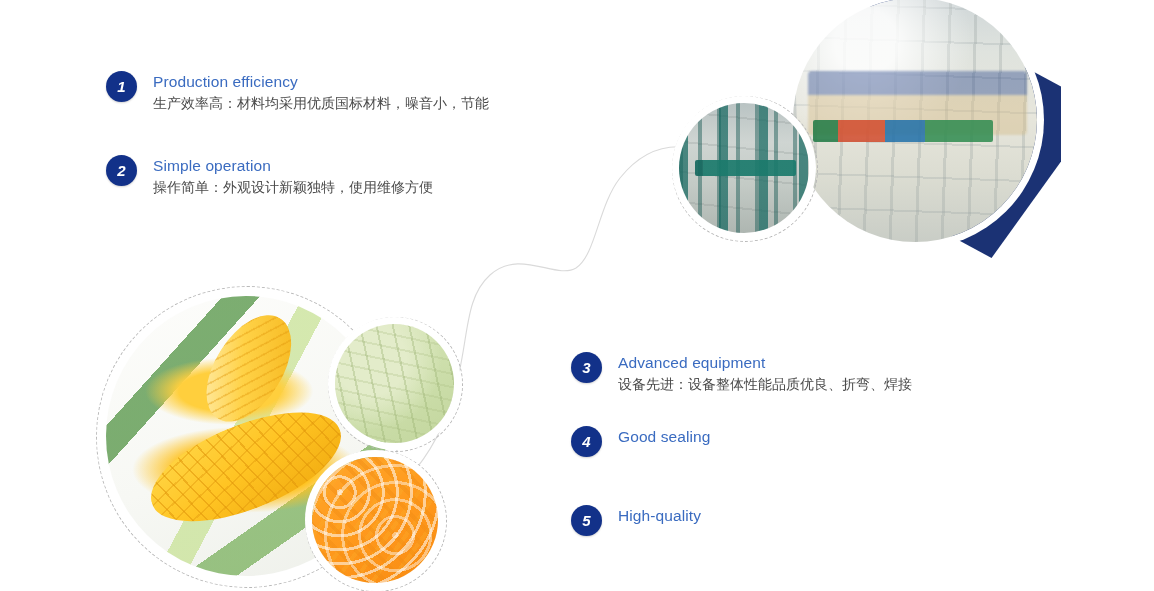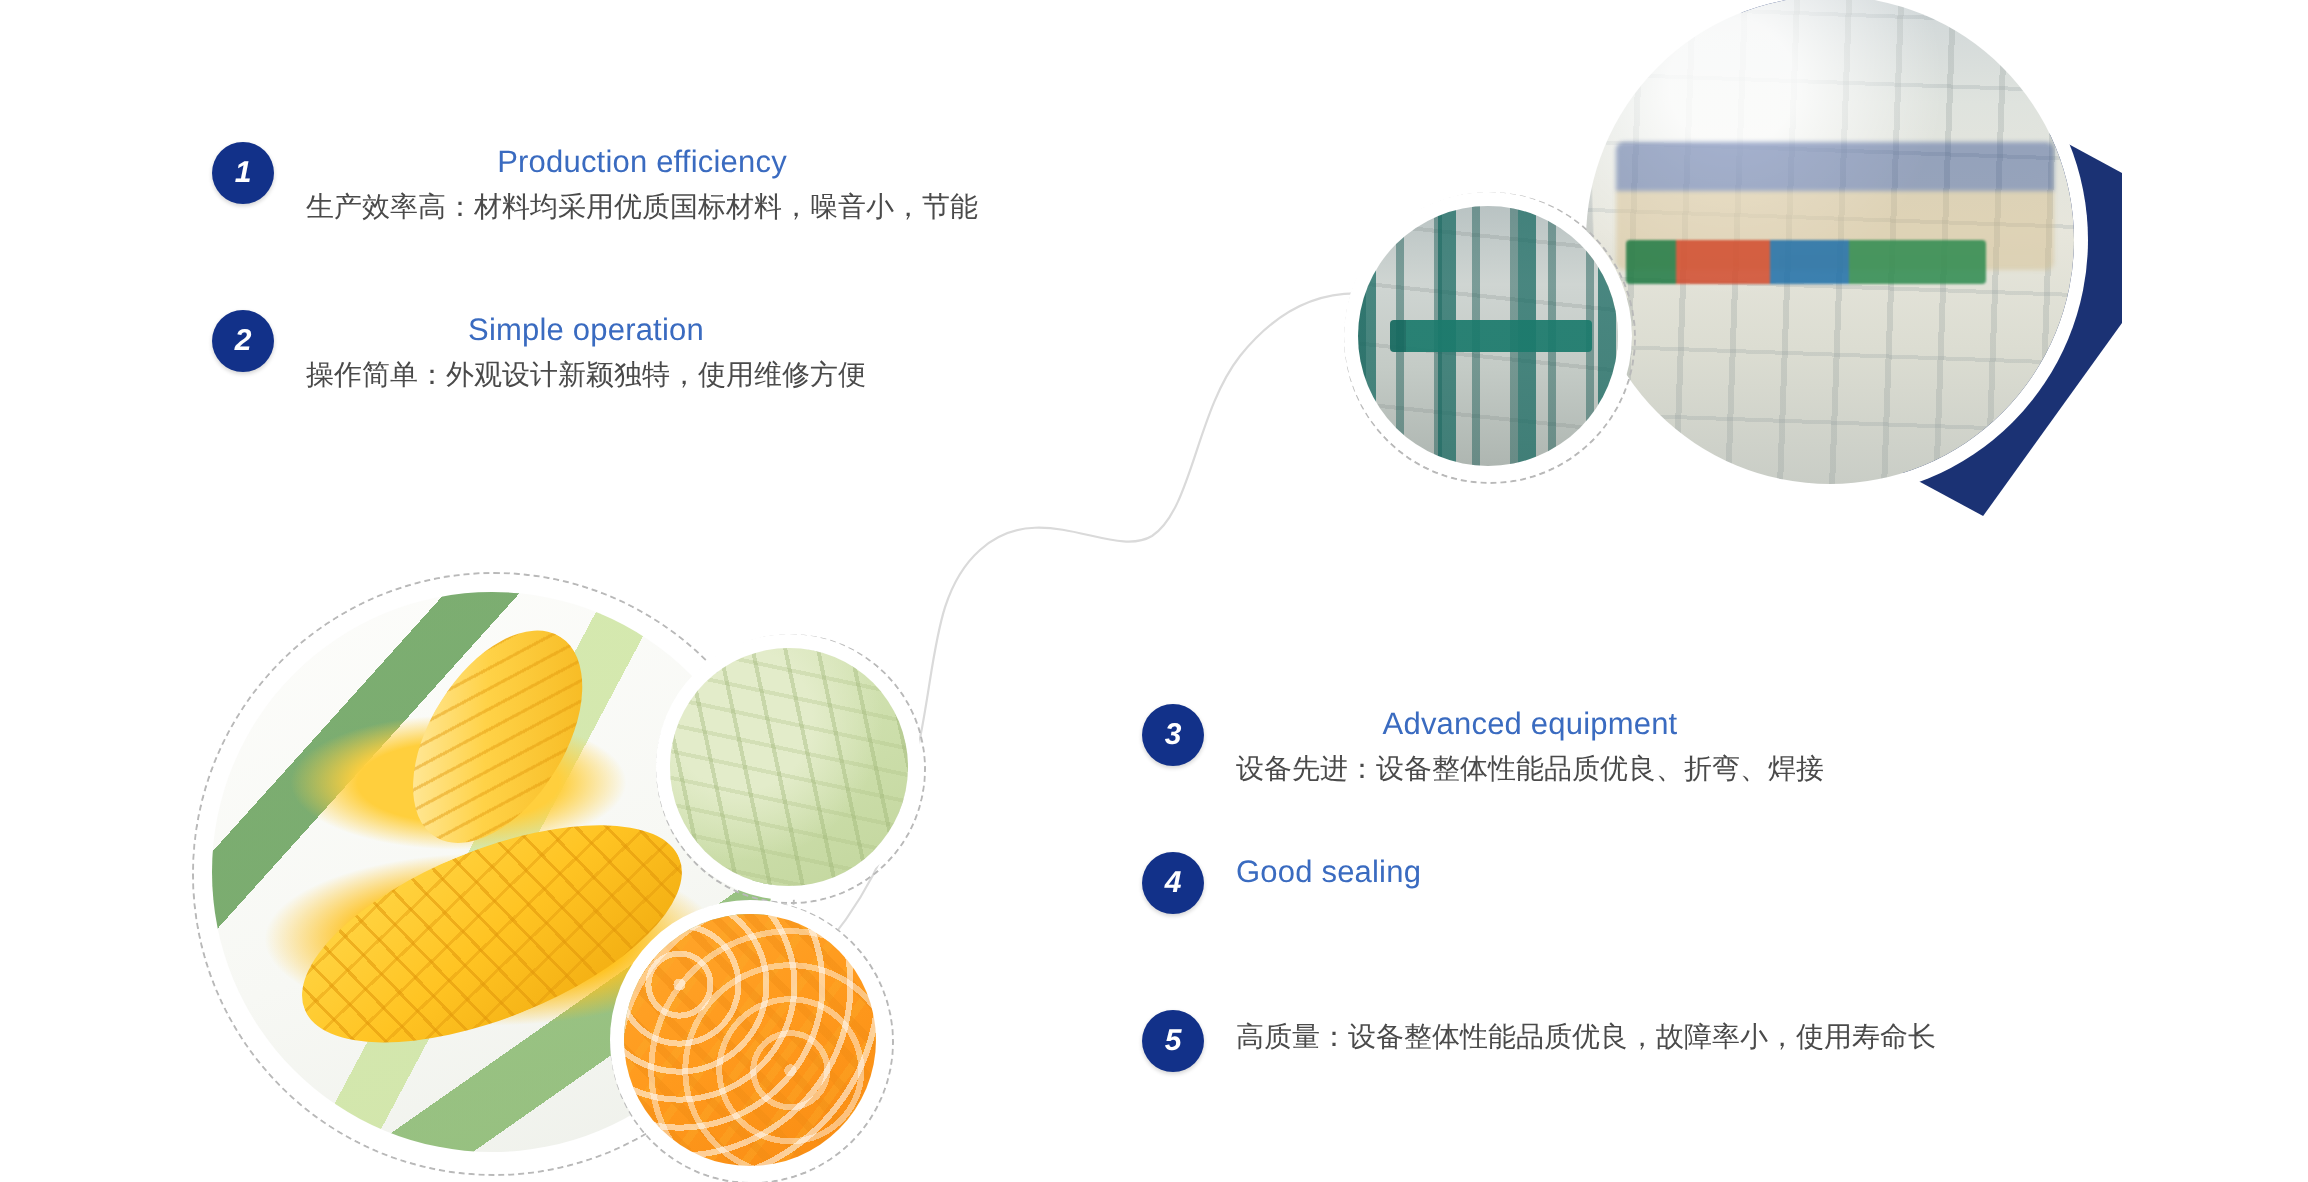--- a/index.html
+++ b/index.html
@@ -35,21 +35,20 @@
     font-weight: bold;
     font-size: 15px;
     line-height: 31px;
     text-align: center;
     letter-spacing: 0;
     box-shadow: 0 1px 2px rgba(0,0,0,0.18);
   }
   .feature-text {
     margin-left: 16px;
     padding-top: 1px;
-    text-align: center;
   }
   .feature-title {
     color: #3a6bc0;
     font-size: 15.5px;
     line-height: 19px;
     letter-spacing: 0.1px;
     white-space: nowrap;
   }
   .feature-desc {
     color: #4a4a4a;
@@ -241,17 +240,17 @@
   <div class="feature" style="left:571px; top:426px;">
     <div class="badge">4</div>
     <div class="feature-text">
       <div class="feature-title">Good sealing</div>
     </div>
   </div>
 
   <div class="feature" style="left:571px; top:505px;">
     <div class="badge">5</div>
     <div class="feature-text">
-      <div class="feature-desc">高质量：设备整体性能品质优良，故障率小，使用寿命长</div>
+      <div class="feature-title">High-quality</div>
     </div>
   </div>
 
 </div>
 
 </body></html>

